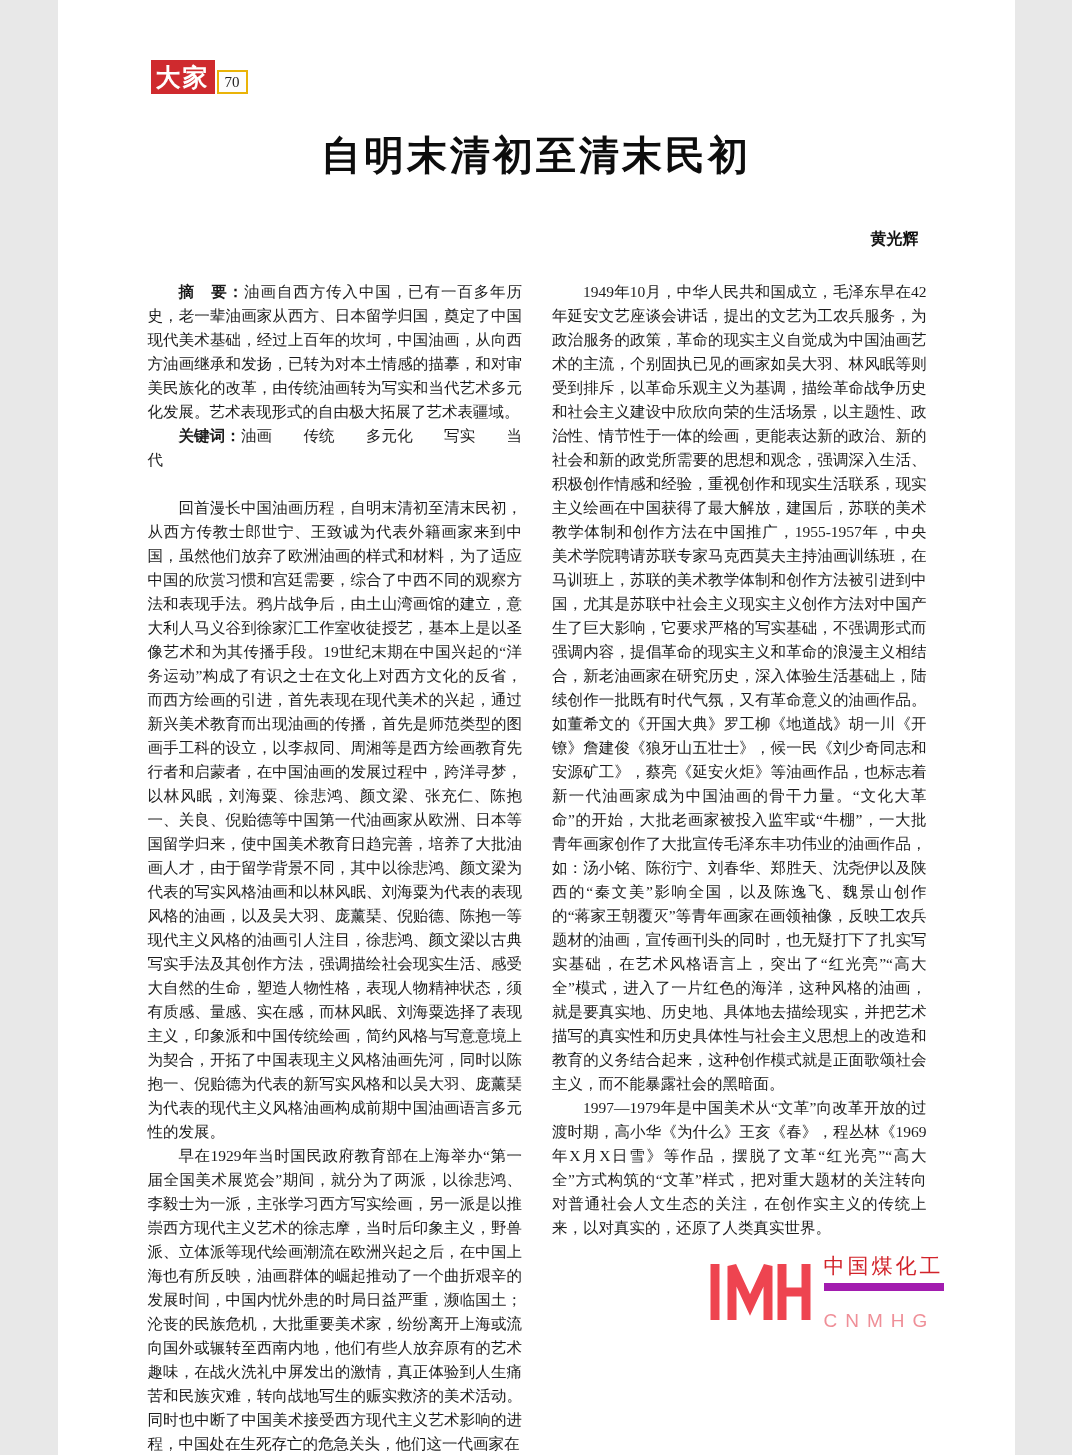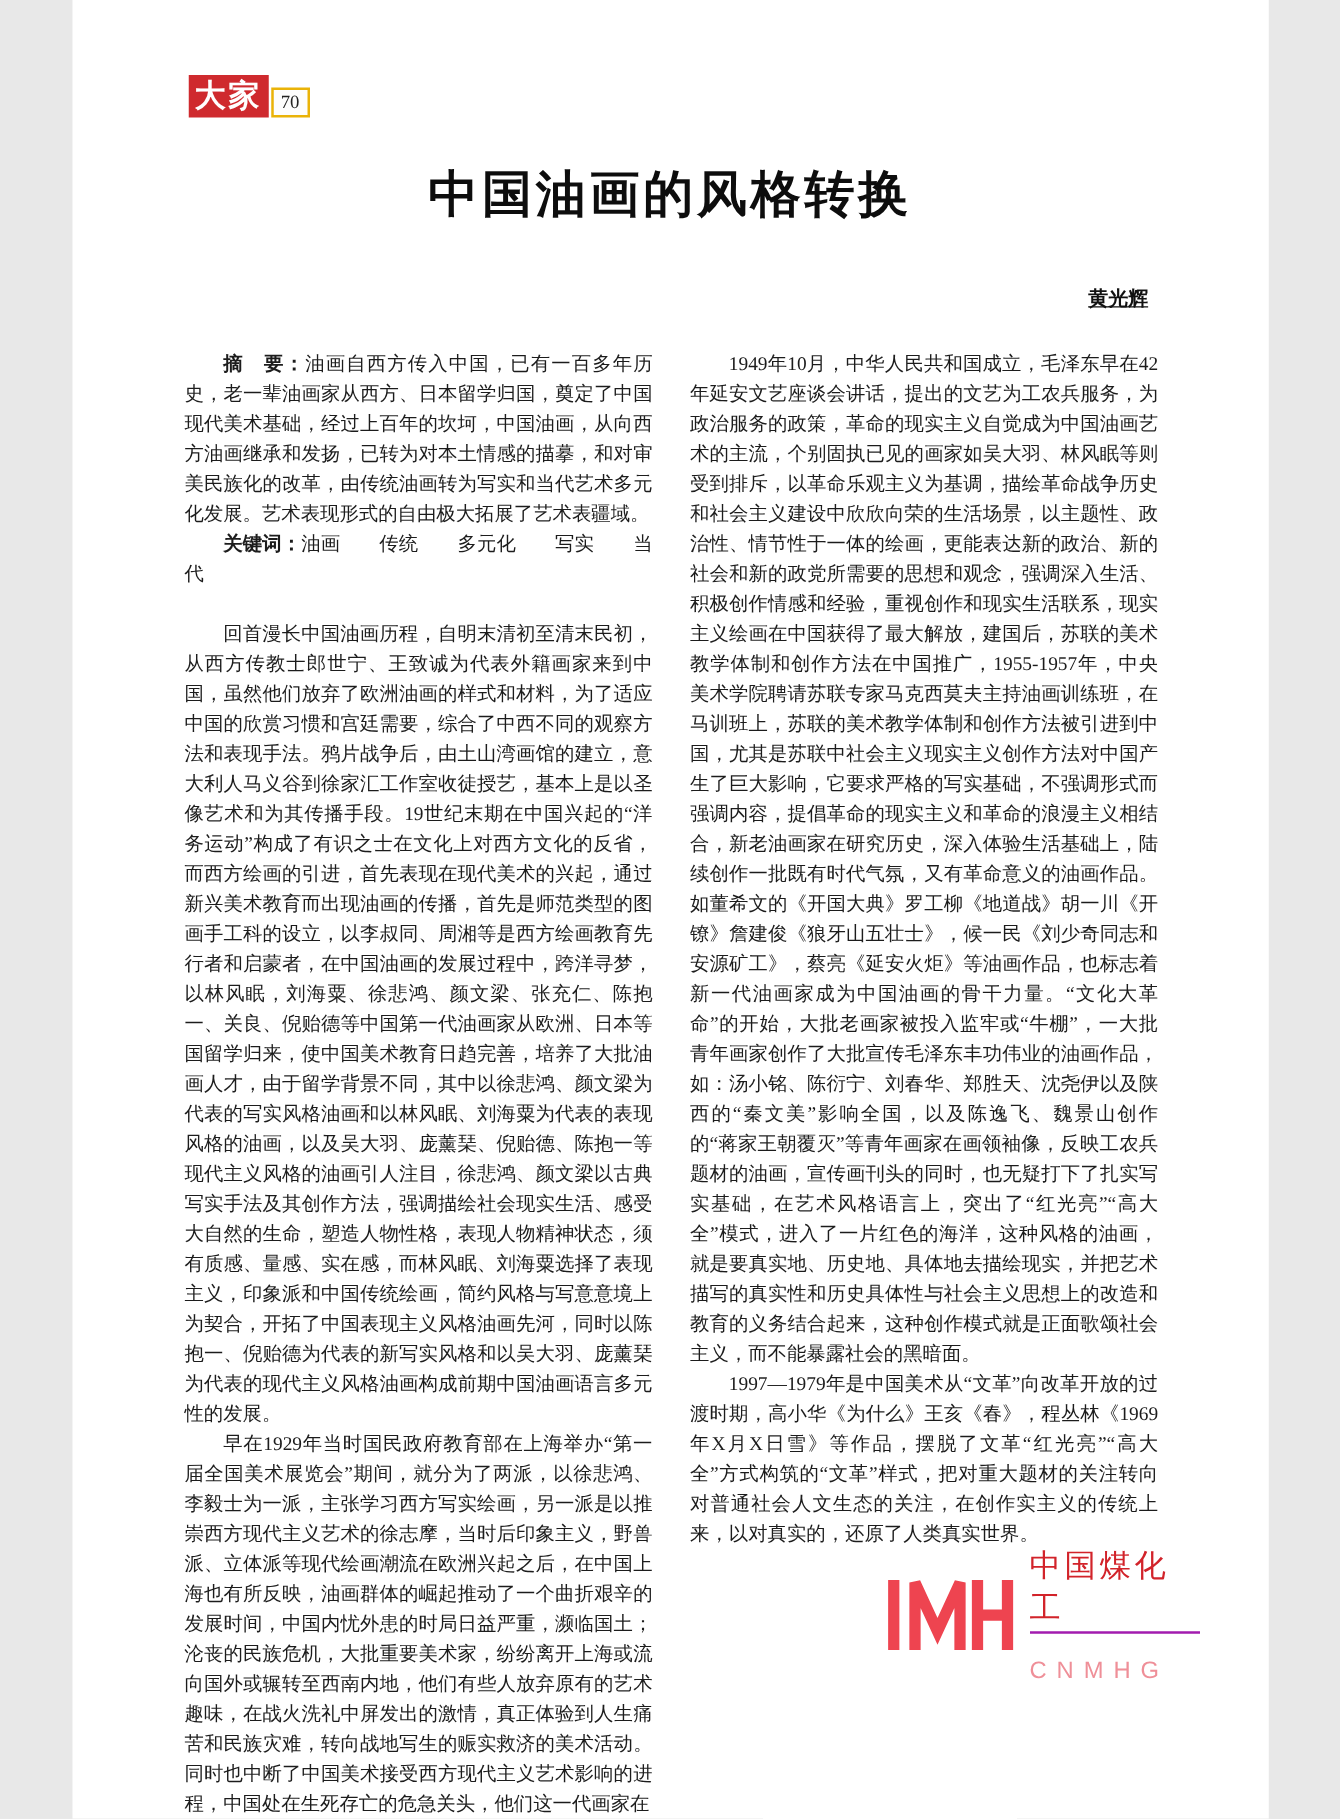--- a/index.html
+++ b/index.html
@@ -51,21 +51,20 @@
     letter-spacing: 3px;
     color: #0d0d0d;
   }
   .author {
     margin: 46px 96px 0 0;
     text-align: right;
     font-family: "Liberation Sans", "DejaVu Sans", sans-serif;
     font-weight: bold;
     font-size: 16px;
     color: #111;
-    text-decoration: underline;
   }
   
   .columns {
     display: flex;
     gap: 30px;
     margin: 30px 88px 0 90px;
     text-align: justify;
     font-size: 15.5px;
     line-height: 24px;
   }
@@ -88,45 +87,45 @@
     display: flex;
     align-items: center;
     gap: 12px;
     padding: 4px 8px;
     box-sizing: border-box;
   }
   .wm-logo { flex: 0 0 auto; }
   .wm-texts { display: flex; flex-direction: column; }
   .wm-cn {
     color: #d2232a;
-    font-size: 25px;
+    font-size: 21px;
     letter-spacing: 3px;
     font-family: Liberation Serif, serif;
-    border-bottom: 2px solid #a21caf;
+    border-bottom: 8px solid #a21caf;
     padding-bottom: 3px;
   }
   .wm-en {
     color: #ef8f98;
     font-size: 19px;
     letter-spacing: 8px;
     margin-top: 19px;
     font-family: Liberation Sans, sans-serif;
   }
 </style>
 </head>
 <body>
 
 <div class="page">
 
   <div class="brand">
     <span class="brand-text">大家</span>
     <span class="page-num-box">70</span>
   </div>
 
-  <h1 class="title">中国油画的风格转换</h1>
+  <h1 class="title">自明末清初至清末民初</h1>
 
   <div class="author">黄光辉</div>
 
   <div class="columns">
     <div class="col">
       <p class="indent"><span class="inline-label">摘　要：</span><span>油画自西方传入中国，已有一百多年历史，老一辈油画家从西方、日本留学归国，奠定了中国现代美术基础，经过上百年的坎坷，中国油画，从向西方油画继承和发扬，已转为对本土情感的描摹，和对审美民族化的改革，由传统油画转为写实和当代艺术多元化发展。艺术表现形式的自由极大拓展了艺术表疆域。</span></p>
       <p class="indent keywords"><span class="inline-label">关键词：</span><span>油画　　传统　　多元化　　写实　　当代</span></p>
       <p class="indent">回首漫长中国油画历程，自明末清初至清末民初，从西方传教士郎世宁、王致诚为代表外籍画家来到中国，虽然他们放弃了欧洲油画的样式和材料，为了适应中国的欣赏习惯和宫廷需要，综合了中西不同的观察方法和表现手法。鸦片战争后，由土山湾画馆的建立，意大利人马义谷到徐家汇工作室收徒授艺，基本上是以圣像艺术和为其传播手段。19世纪末期在中国兴起的“洋务运动”构成了有识之士在文化上对西方文化的反省，而西方绘画的引进，首先表现在现代美术的兴起，通过新兴美术教育而出现油画的传播，首先是师范类型的图画手工科的设立，以李叔同、周湘等是西方绘画教育先行者和启蒙者，在中国油画的发展过程中，跨洋寻梦，以林风眠，刘海粟、徐悲鸿、颜文梁、张充仁、陈抱一、关良、倪贻德等中国第一代油画家从欧洲、日本等国留学归来，使中国美术教育日趋完善，培养了大批油画人才，由于留学背景不同，其中以徐悲鸿、颜文梁为代表的写实风格油画和以林风眠、刘海粟为代表的表现风格的油画，以及吴大羽、庞薰琹、倪贻德、陈抱一等现代主义风格的油画引人注目，徐悲鸿、颜文梁以古典写实手法及其创作方法，强调描绘社会现实生活、感受大自然的生命，塑造人物性格，表现人物精神状态，须有质感、量感、实在感，而林风眠、刘海粟选择了表现主义，印象派和中国传统绘画，简约风格与写意意境上为契合，开拓了中国表现主义风格油画先河，同时以陈抱一、倪贻德为代表的新写实风格和以吴大羽、庞薰琹为代表的现代主义风格油画构成前期中国油画语言多元性的发展。</p>
       <p class="indent">早在1929年当时国民政府教育部在上海举办“第一届全国美术展览会”期间，就分为了两派，以徐悲鸿、李毅士为一派，主张学习西方写实绘画，另一派是以推崇西方现代主义艺术的徐志摩，当时后印象主义，野兽派、立体派等现代绘画潮流在欧洲兴起之后，在中国上海也有所反映，油画群体的崛起推动了一个曲折艰辛的发展时间，中国内忧外患的时局日益严重，濒临国土；沦丧的民族危机，大批重要美术家，纷纷离开上海或流向国外或辗转至西南内地，他们有些人放弃原有的艺术趣味，在战火洗礼中屏发出的激情，真正体验到人生痛苦和民族灾难，转向战地写生的赈实救济的美术活动。同时也中断了中国美术接受西方现代主义艺术影响的进程，中国处在生死存亡的危急关头，他们这一代画家在</p>
     </div>

